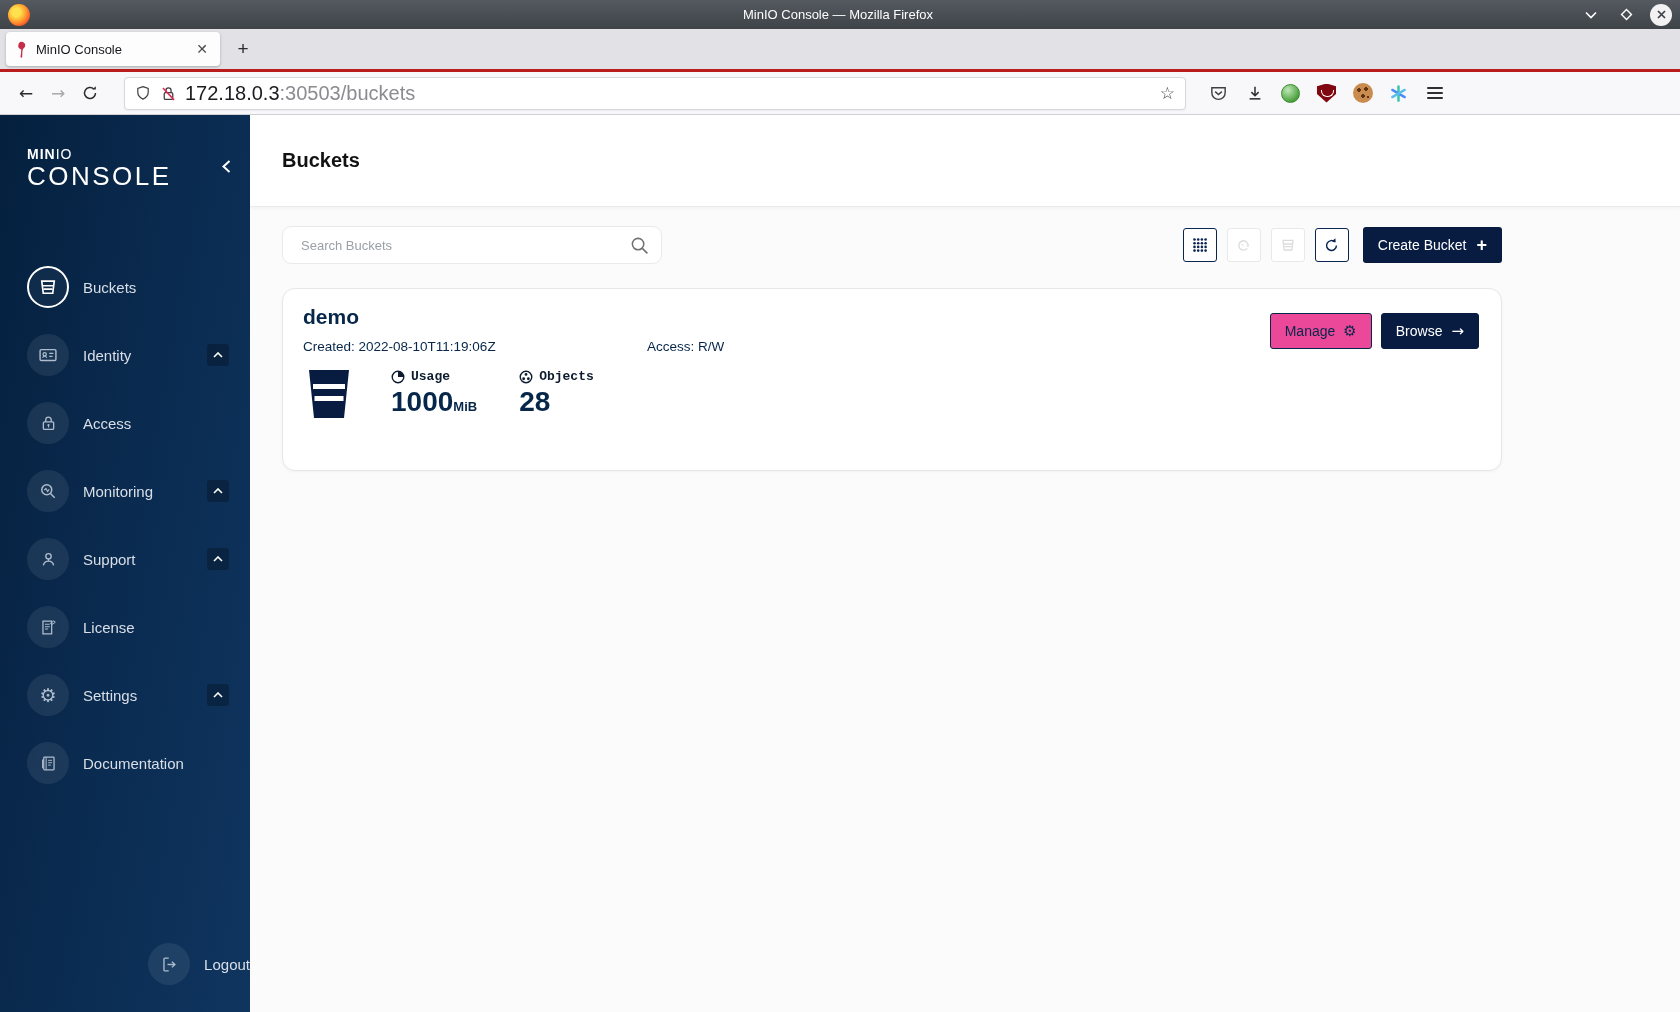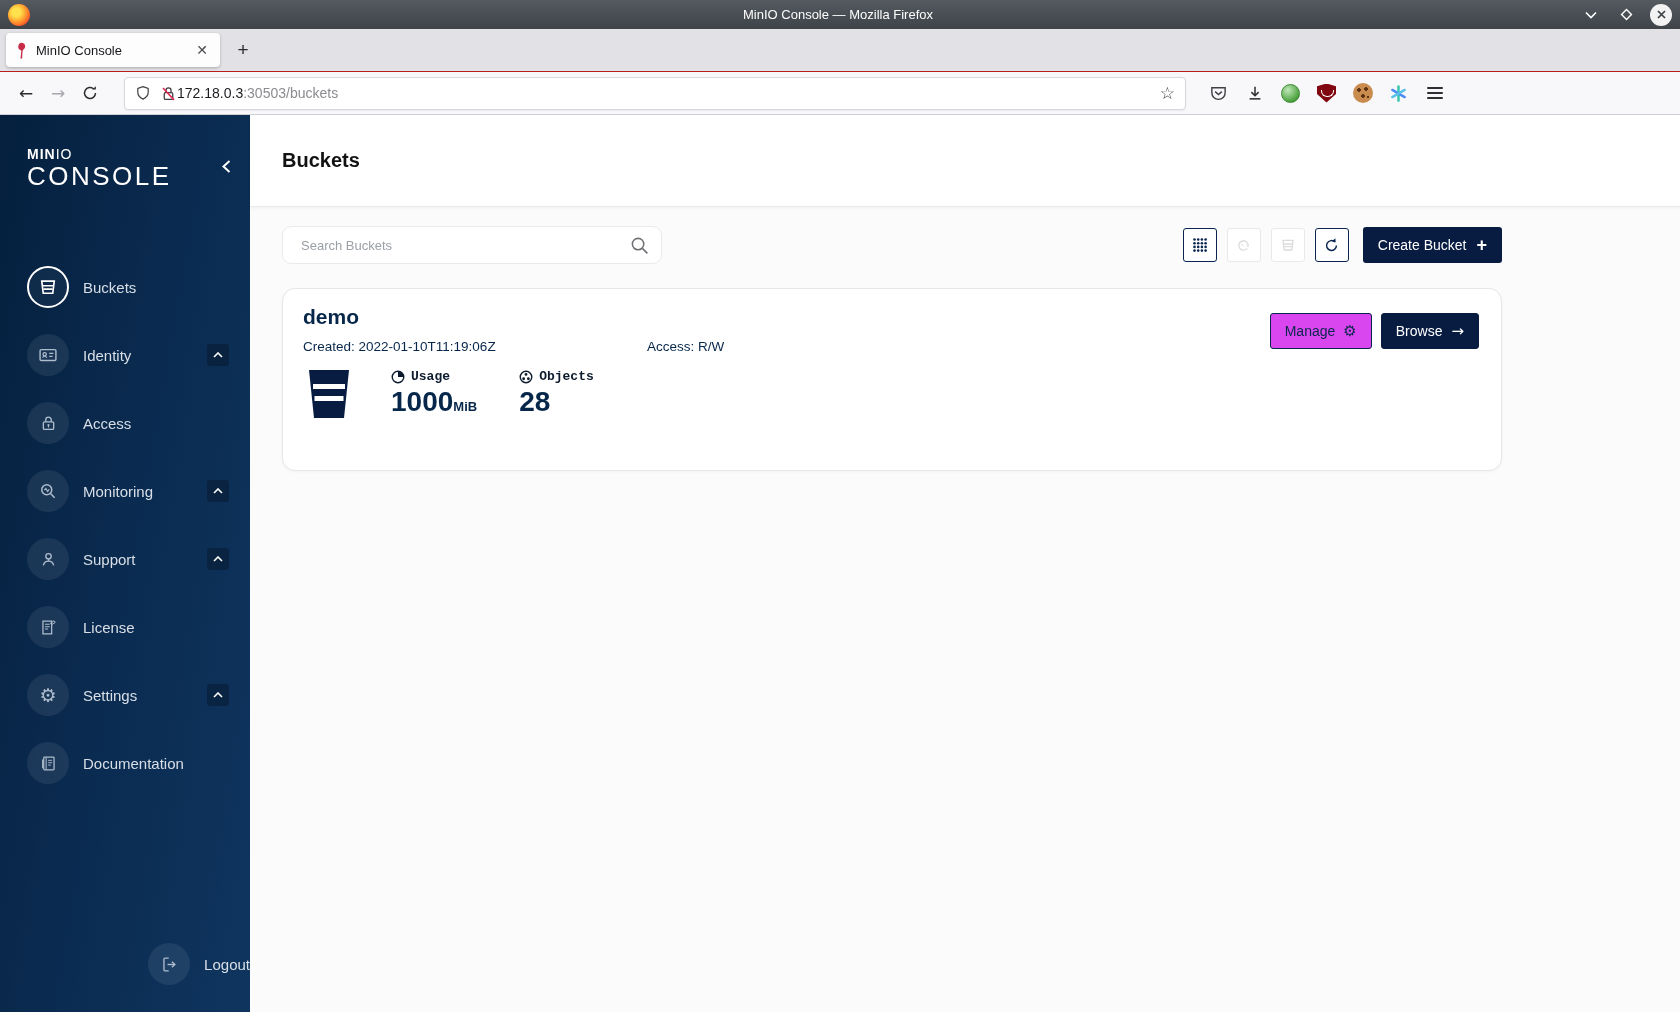--- a/index.html
+++ b/index.html
@@ -10,41 +10,41 @@
   .titlebar { height:29px; background:linear-gradient(#545a60,#3e4348);
     display:flex; align-items:center; position:relative; }
   .ff-logo { width:22px; height:22px; border-radius:50%; margin-left:8px;
     background:radial-gradient(circle at 38% 38%, #ffe14d 0 22%, #ffb437 40%, #ff7a2a 62%, #e8432b 80%, #a8127b 100%); }
   .win-title { position:absolute; left:0; right:4px; text-align:center; color:#fdfdfd; font-size:13px; }
   .win-controls { position:absolute; right:8px; display:flex; align-items:center; gap:13px; }
   .wc { width:22px; height:22px; display:flex; align-items:center; justify-content:center; cursor:pointer; }
   .wc svg { display:block; }
   .wc-close { background:#f2f2f2; border-radius:50%; }
 
-  .tabbar { height:43px; background:#e2e2e6; border-bottom:1px solid #b91c1c;
+  .tabbar { height:43px; background:#e2e2e6; border-bottom:3px solid #b91c1c;
     display:flex; align-items:center; padding:0 4px; }
   .tab { width:214px; height:34px; background:#fdfdfe; border-radius:4px;
     box-shadow:0 1px 3px rgba(0,0,0,.25); display:flex; align-items:center;
     padding:0 8px; margin-left:2px; }
   .tab-title { flex:1; font-size:13px; color:#17171b; margin-left:8px; white-space:nowrap;
     overflow:hidden; }
   .tab-close { color:#4a4a4f; font-size:14px; width:20px; height:20px; display:flex;
     align-items:center; justify-content:center; border-radius:3px; cursor:pointer; }
   .newtab-btn { width:30px; height:30px; margin-left:8px; display:flex; align-items:center;
     justify-content:center; font-size:19px; color:#2c2c30; border-radius:4px; cursor:pointer; }
 
   .toolbar { height:43px; background:#f8f8fa; border-bottom:1px solid #d0d0d5;
     display:flex; align-items:center; padding:0 10px; }
   .nav-btn { width:32px; height:32px; display:flex; align-items:center; justify-content:center;
     border-radius:4px; font-family:"DejaVu Sans", sans-serif; font-size:17px; color:#2b2b2f; cursor:pointer; }
   .nav-btn.dim { color:#a8a8ad; }
   .urlbar { width:1062px; height:33px; background:#ffffff; border:1px solid #d7d7dc;
     border-radius:4px; margin-left:18px; display:flex; align-items:center; padding:0 10px;
     box-shadow:0 1px 2px rgba(0,0,0,.06); }
-  .url-text { flex:1; font-size:14px; color:#1c1c20; white-space:nowrap; }
+  .url-text { flex:1; font-size:20px; color:#1c1c20; margin-left:8px; white-space:nowrap; }
   .url-dim { color:#8b8b90; }
   .ext-icons { display:flex; align-items:center; gap:15px; margin-left:22px; }
   .ext { width:21px; height:21px; display:flex; align-items:center; justify-content:center; cursor:pointer; }
   .ext-green { width:19px; height:19px; border-radius:50%;
     background:radial-gradient(circle at 35% 30%, #bfe8b8, #4da23f 70%, #2c7a22); border:1px solid #3a8a2e; }
   .ext-ublock { width:19px; height:19px; background:#800610;
     clip-path:polygon(50% 0, 100% 14%, 100% 55%, 50% 100%, 0 55%, 0 14%); position:relative; }
   .ext-ublock::after { content:""; position:absolute; left:4px; top:6px; width:11px; height:6px;
     border:1.5px solid #fff; border-top:none; border-radius:0 0 6px 6px; }
   .ext-cookie { width:20px; height:20px; border-radius:50%; background:#c98b4e;
@@ -104,21 +104,21 @@
   .create-plus { font-size:18px; font-weight:700; line-height:1; }
 
   .bucket-card { width:1220px; height:183px; margin-top:24px; background:#fff;
     border:1px solid #e7e7e7; border-radius:13px; box-shadow:0 1px 3px rgba(0,0,0,.04);
     padding:16px 20px; }
   .card-top { display:flex; justify-content:space-between; }
   .bucket-name { font-size:21px; font-weight:700; color:#07274a; cursor:pointer; }
   .meta-row { margin-top:10px; font-size:13.5px; color:#07274a; display:flex; }
   .meta-created { width:344px; }
   .card-btns { display:flex; gap:9px; margin-top:8px; margin-right:2px; }
-  .manage-btn { height:36px; padding:0 14px; background:#d946ef; border:1px solid #07274a;
+  .manage-btn { height:36px; padding:0 14px; background:#ec4899; border:1px solid #07274a;
     border-radius:3px; color:#07274a; font-size:14px; display:flex; align-items:center; gap:8px; cursor:pointer; }
   .manage-gear { font-family:"DejaVu Sans", sans-serif; font-size:15px; }
   .browse-btn { height:36px; padding:0 14px; background:#081c42; border:1px solid #081c42;
     border-radius:3px; color:#fff; font-size:14px; display:flex; align-items:center; gap:9px; cursor:pointer; }
   .browse-arrow { font-family:"DejaVu Sans", sans-serif; font-size:15px; }
 
   .metrics-row { display:flex; align-items:center; margin-top:14px; }
   .metric { margin-right:42px; }
   .metric-label { display:flex; align-items:center; gap:6px; font-size:13px; font-weight:700;
     color:#0d1b2e;font-family:Liberation Mono, monospace; }
@@ -425,21 +425,21 @@
             <span class="create-plus">+</span>
           </div>
         </div>
       </div>
 
       <div class="bucket-card">
         <div class="card-top">
           <div>
             <div class="bucket-name">demo</div>
             <div class="meta-row">
-              <span class="meta-created">Created: 2022-01-10T11:19:06Z</span>
+              <span class="meta-created">Created: 2022-08-10T11:19:06Z</span>
               <span>Access: R/W</span>
             </div>
           </div>
           <div class="card-btns">
             <div class="manage-btn">
               <span>Manage</span>
               <span class="manage-gear">⚙</span>
             </div>
             <div class="browse-btn">
               <span>Browse</span>

